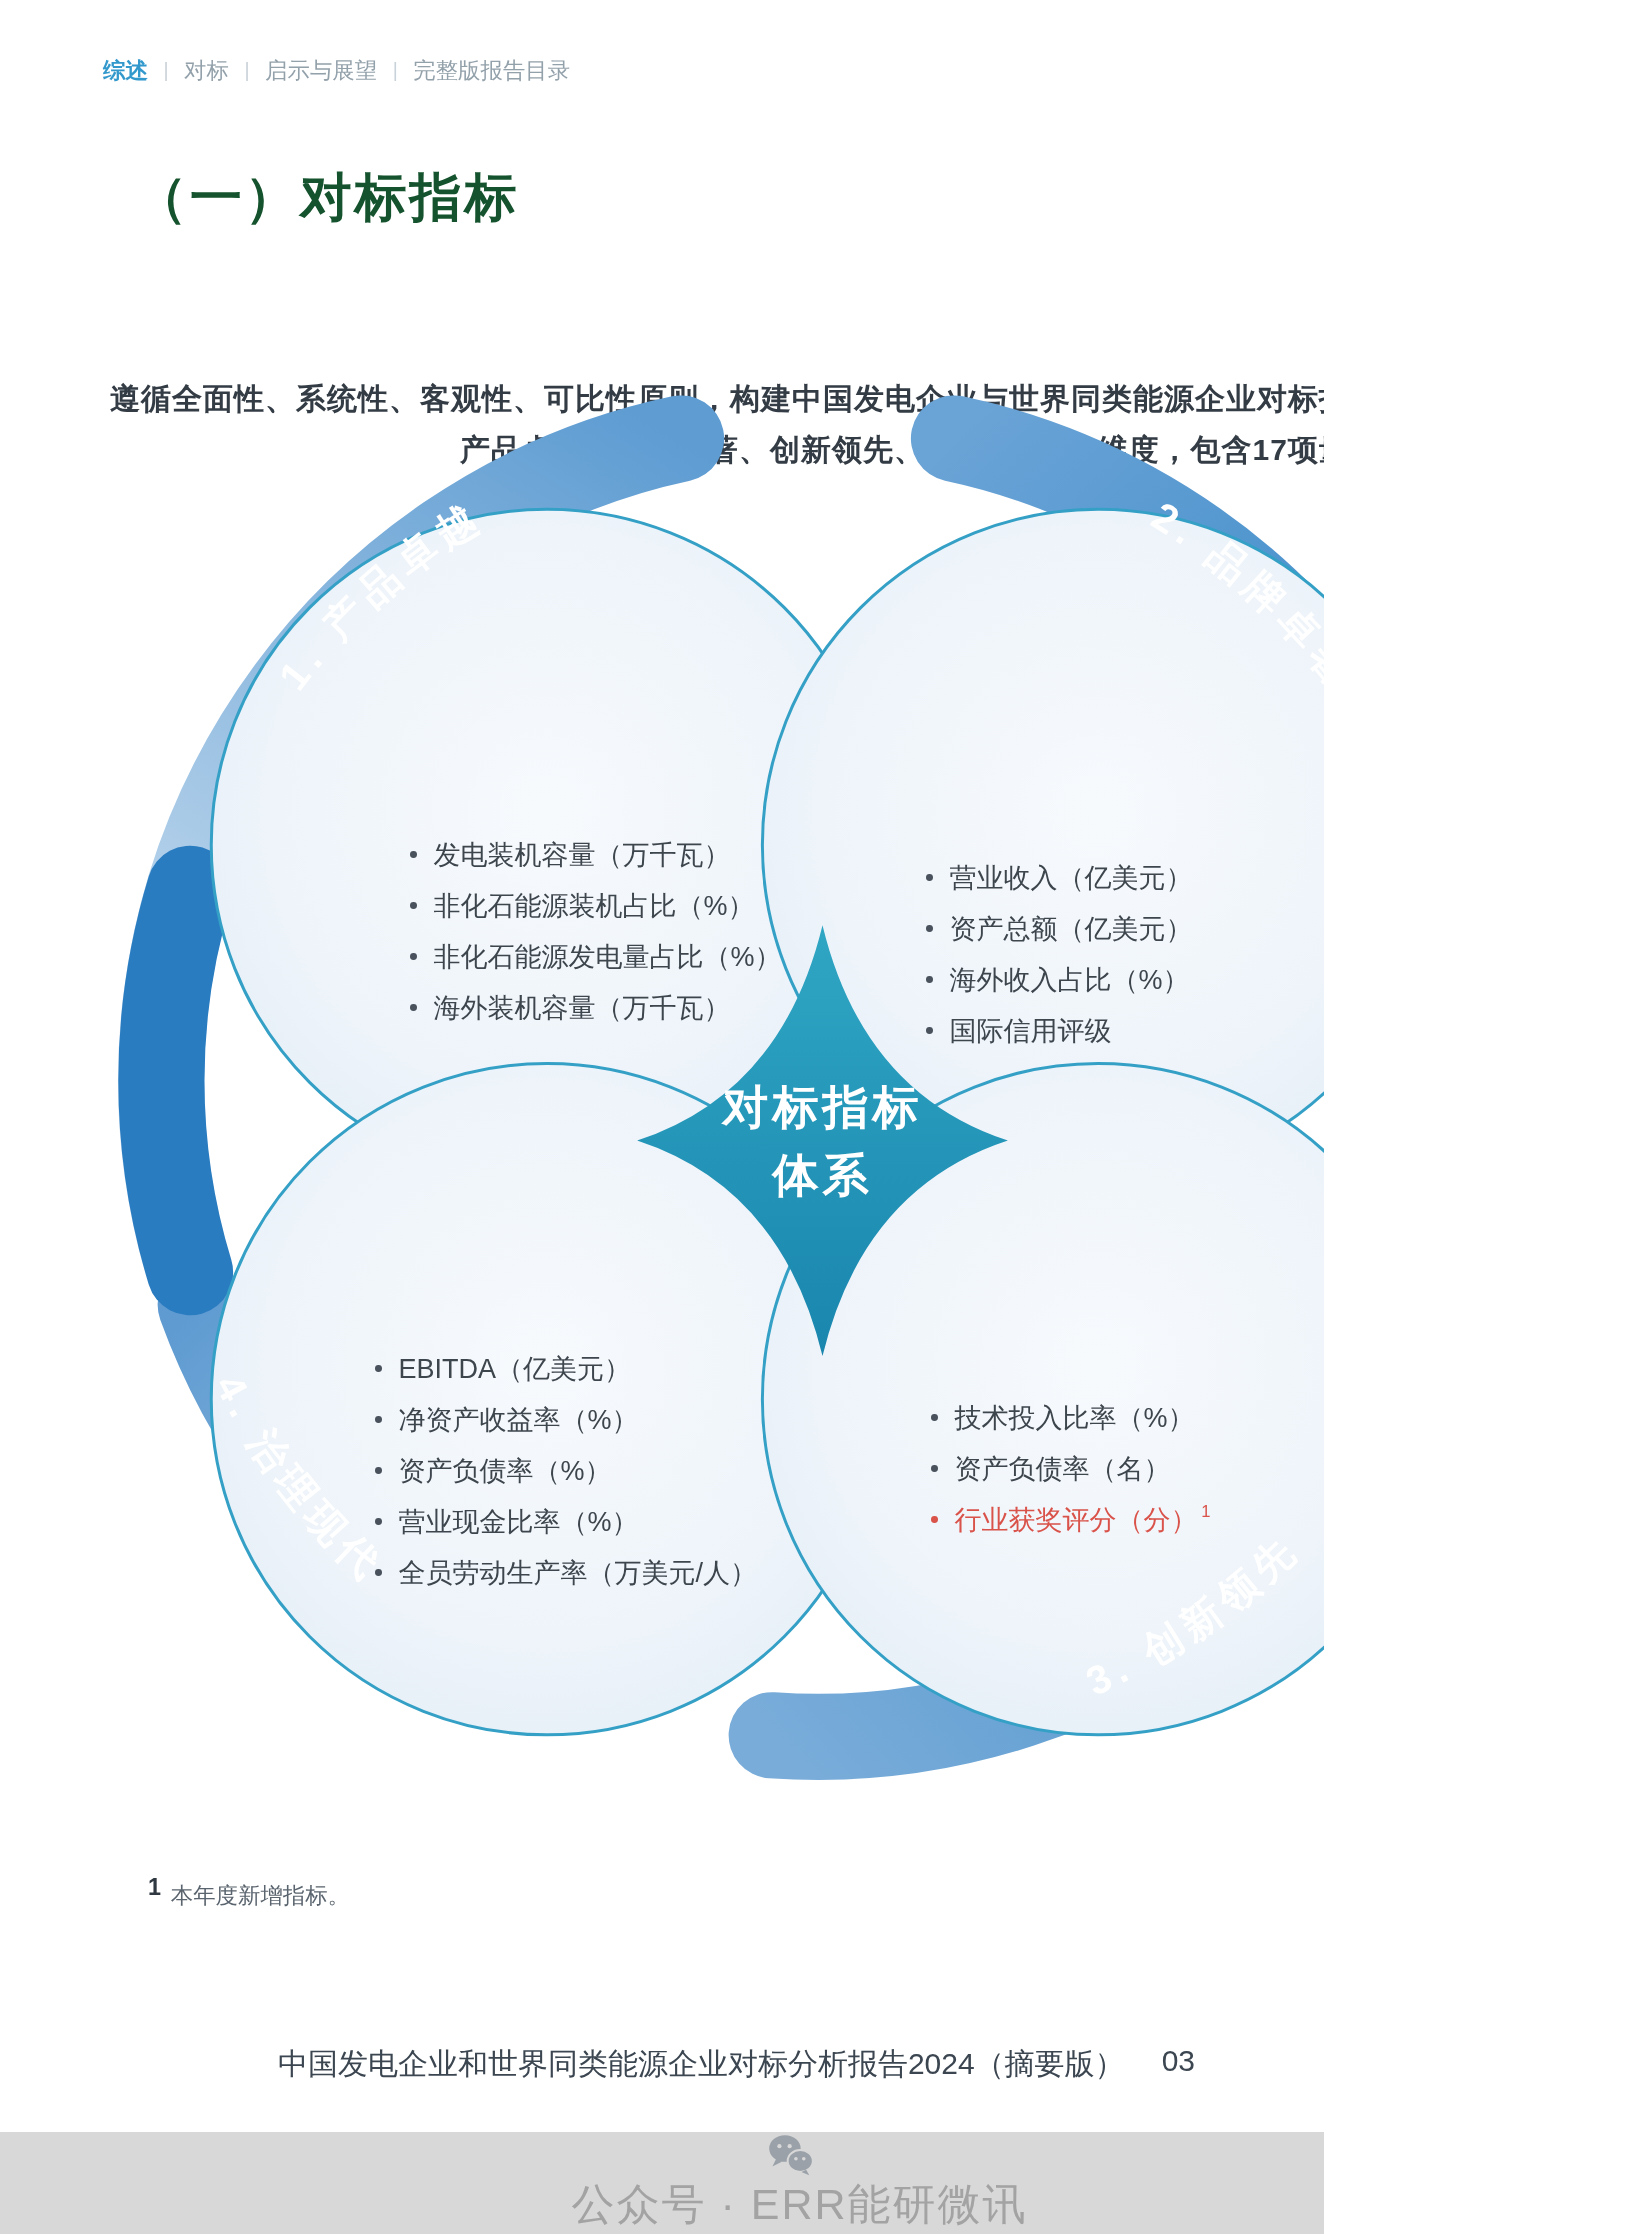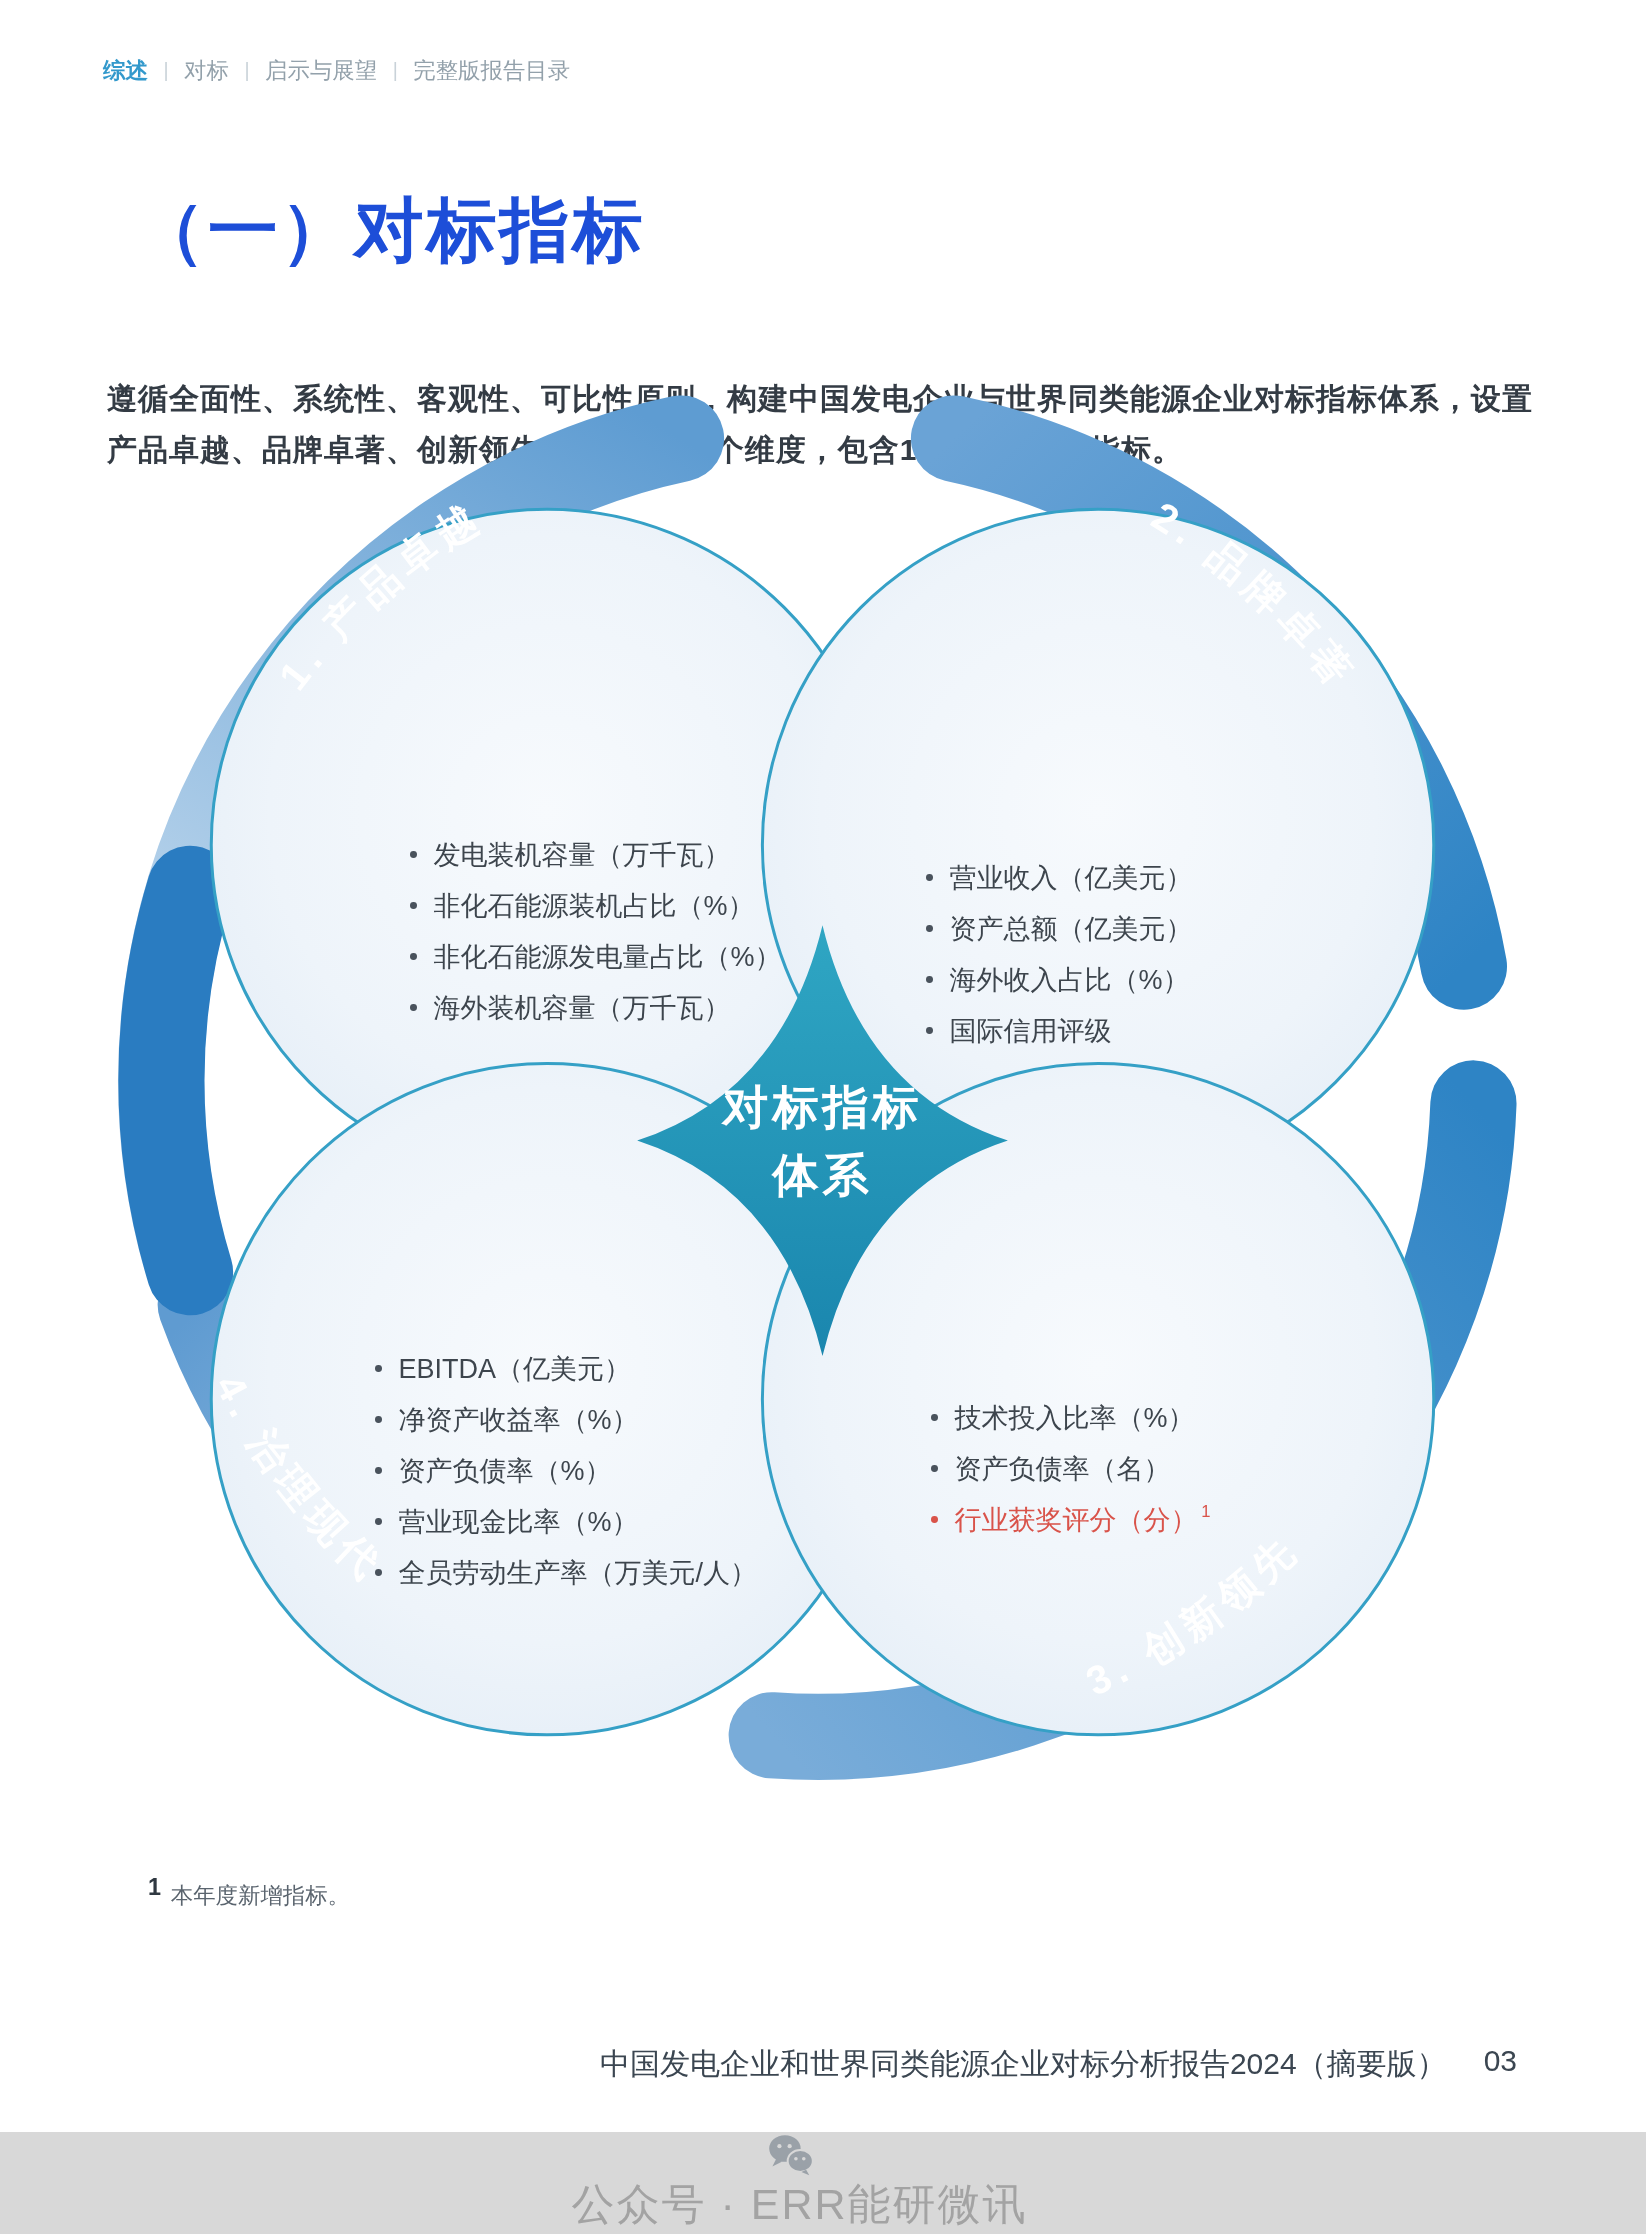--- a/index.html
+++ b/index.html
@@ -1,30 +1,30 @@
 <!DOCTYPE html>
 <html><head>
 <meta charset="utf-8">
 <style>
   * { margin:0; padding:0; box-sizing:border-box; }
   html,body { background:#ffffff; }
   .page {
-    position:relative; width:1646px; height:2234px; background:#ffffff;
-    font-family:"Liberation Sans", sans-serif; overflow:hidden;
+    position:relative; width:1324px; height:2234px; background:#ffffff;
+    font-family:"Liberation Sans", sans-serif; overflow:hidden;text-align:right;
   }
 
   
   .nav { position:absolute; left:103px; top:55px; display:flex; align-items:center; gap:15.6px;
          font-size:22.4px; color:#93a1ab; }
   .nav .active { color:#3399cc; font-weight:bold; }
   .nav .sep { color:#c9d2d9; font-size:19.5px; }
 
   
-  .title { position:absolute; left:135px; top:184px; font-size:70px; font-weight:bold;
-           color:#1d4ed8; letter-spacing:2.9px; }
+  .title { position:absolute; left:135px; top:163px; font-size:52px; font-weight:bold;
+           color:#14532d; letter-spacing:2.9px; }
 
   
   .intro { position:absolute; left:107px; top:373px; width:1429px; font-size:30px;
            line-height:51px; font-weight:600; color:#333b44; letter-spacing:1px; }
 
   
   .diagram-svg { position:absolute; left:86px; top:349px; width:1463px; height:1463px; }
   .arc-label { fill:#ffffff; font-size:40px; font-weight:bold; letter-spacing:7px;
                font-family:"Liberation Sans", sans-serif; }
   .star-text { fill:#ffffff; font-size:46px; font-weight:600; letter-spacing:4px;

